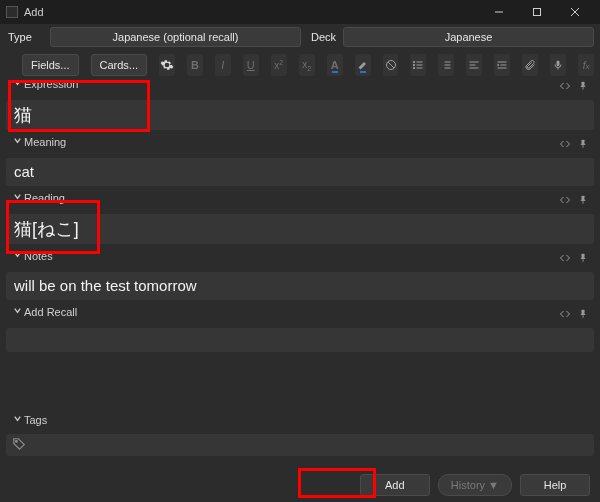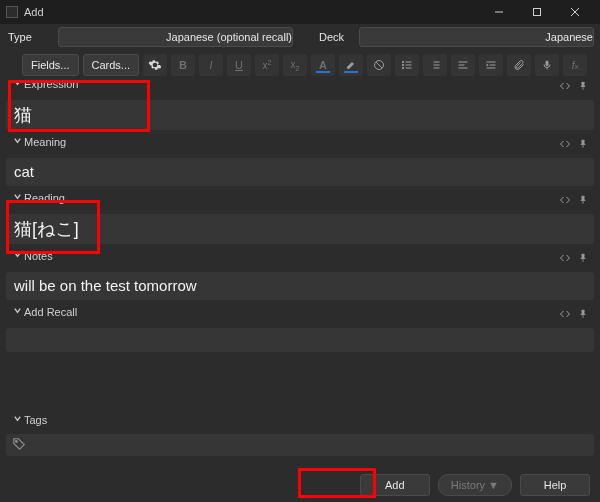--- a/index.html
+++ b/index.html
@@ -31,46 +31,46 @@
     width: 38px; height: 24px;
     display: flex; align-items: center; justify-content: center;
     color: #cfcfcf; font-size: 11px;
   }
   .titlebar .winbtn svg { stroke: #cfcfcf; }
   
   .typedeck {
     display: flex; align-items: center;
     height: 22px;
     margin: 2px 6px 4px 6px;
-    gap: 8px;
+    gap: 0;
     font-size: 11px;
     color: #e6e6e6;
   }
   .td-label {
     width: 44px;
     padding-left: 2px;
     color: #e6e6e6;
   }
   .td-btn {
     flex: 1;
     height: 20px;
     background: #3a3a3a;
     border: 1px solid #4a4a4a;
     border-radius: 3px;
-    display: flex; align-items: center; justify-content: flex-end;
+    display: flex; align-items: center; justify-content: center;
     color: #e6e6e6;
     font-size: 11px;
   }
   .td-gap { width: 8px; }
   
   .toolbar {
     display: flex; align-items: center;
     height: 26px;
     margin: 0 6px 6px 6px;
-    gap: 4px;
+    gap: 12px;
     padding-left: 16px;
   }
   .tbtn {
     height: 22px;
     padding: 0 8px;
     background: #3a3a3a;
     border: 1px solid #4a4a4a;
     border-radius: 3px;
     display: flex; align-items: center; justify-content: center;
     color: #e6e6e6;

